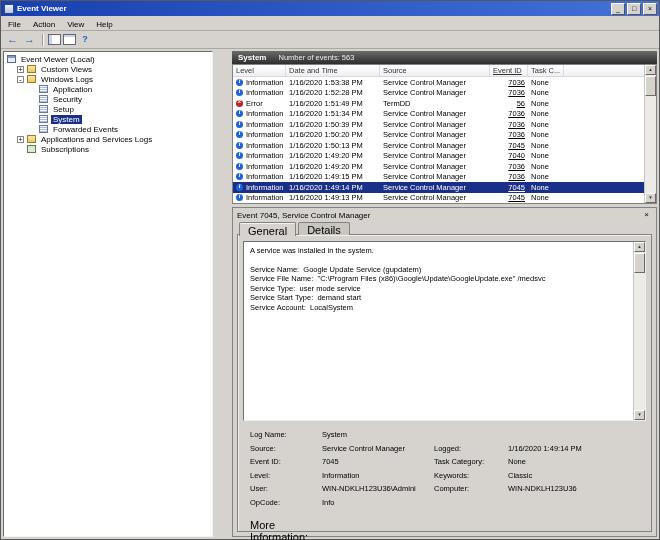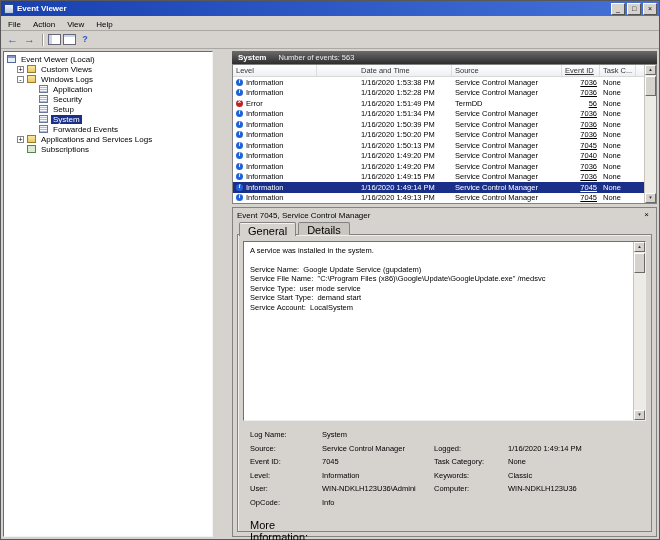--- a/index.html
+++ b/index.html
@@ -47,21 +47,21 @@
   .right { flex: 1; display: flex; flex-direction: column; min-width: 0; }
   .list-caption { height: 13px; flex: none; background: linear-gradient(180deg, #6b6b6b, #2d2d2d); color: #fff; display: flex; align-items: center; padding: 0 6px; }
   .cap-title { font-weight: bold; margin-right: 12px; }
   .cap-sub { font-size: 7.5px; color: #eee; }
 
   
   .list-box { height: 140px; flex: none; border: 1px solid #828282; background: #fff; display: flex; }
   .list-main { flex: 1; display: flex; flex-direction: column; min-width: 0; }
   .col-headers { height: 12px; flex: none; display: flex; background: linear-gradient(#ffffff, #edeff3); border-bottom: 1px solid #d8d8d8; color: #333; }
   .col { padding: 1px 3px; border-right: 1px solid #dcdcdc; font-size: 7.5px; white-space: nowrap; overflow: hidden; }
-  .c-level { width: 84px; } .c-date { width: 94px; margin-left: 41px; } .c-source { width: 110px; } .c-id { width: 38px; text-decoration: underline; } .c-task { width: 36px; }
+  .c-level { width: 53px; } .c-date { width: 94px; } .c-source { width: 110px; } .c-id { width: 38px; text-decoration: underline; } .c-task { width: 36px; }
   .c-fill { flex: 1; border-right: none; }
   .rows { flex: 1; overflow: hidden; }
   .row { display: flex; align-items: center; height: 10.5px; font-size: 7.5px; white-space: nowrap; }
   .row .cell { padding: 0 3px; overflow: hidden; }
   .cell.c-level { display: flex; align-items: center; }
   .cell.c-id { text-align: right; }
   .row[data-selected="true"] { background: #1a2f88; color: #fff; }
   .lvlicon { width: 7px; height: 7px; flex: none; border-radius: 4px; background: #1e62d8; position: relative; display: inline-block; margin-right: 3px; }
   .lvlicon::after { content: "i"; position: absolute; left: 0; right: 0; top: -1px; text-align: center; color: #fff; font-size: 6px; font-weight: bold; font-family: "Liberation Serif", serif; }
   .lvlicon[data-level="Error"] { background: #c42222; }

